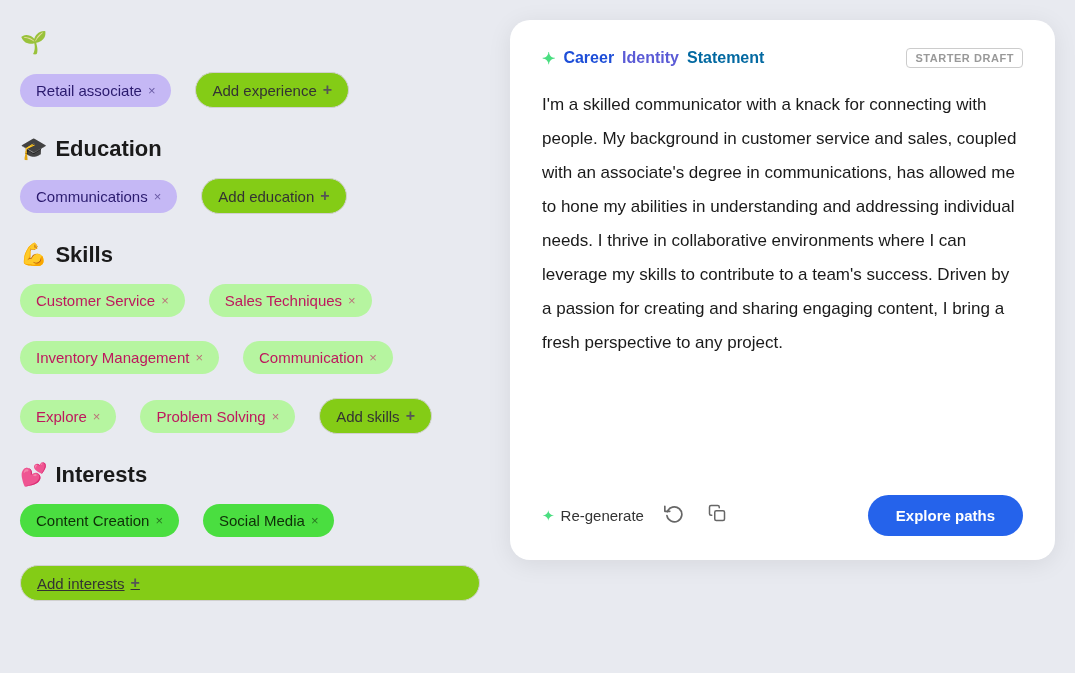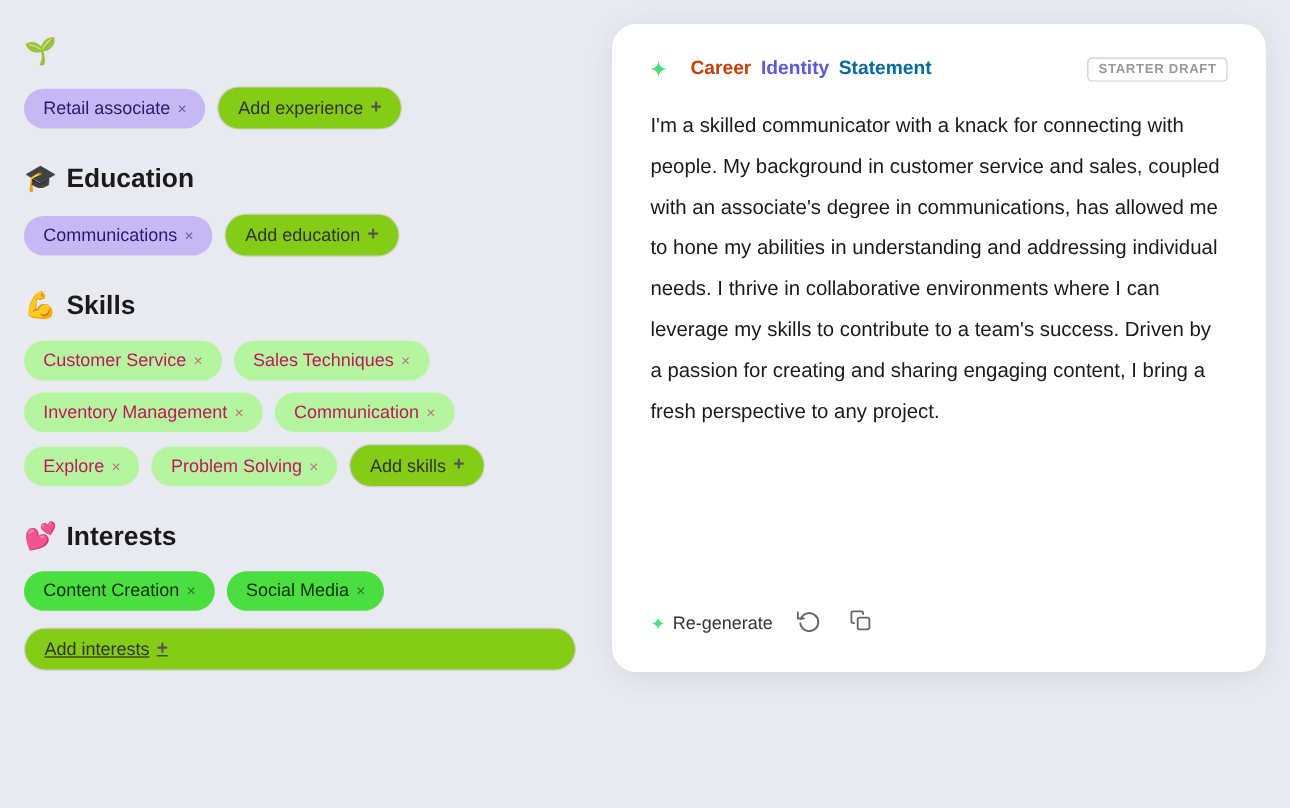--- a/index.html
+++ b/index.html
@@ -34,21 +34,21 @@
       margin-bottom: 16px;
     }
 
     .section-emoji {
       font-size: 22px;
     }
 
     .tags-row {
       display: flex;
       flex-wrap: wrap;
-      gap: 10px;
+      gap: 24px;
       align-items: center;
     }
 
     .tag {
       display: flex;
       align-items: center;
       gap: 6px;
       border-radius: 30px;
       padding: 8px 16px;
       font-size: 15px;
@@ -115,22 +115,21 @@
       font-size: 16px;
       font-weight: 700;
     }
 
     .card-title-icon {
       color: #4ade80;
       font-size: 16px;
     }
 
     .card-title-text-career {
-      color: #c2410c;
-      margin-left: 12px;
+      color: #1d4ed8;
     }
 
     .card-title-text-identity {
       color: #5b5bd6;
     }
 
     .card-title-text-statement {
       color: #0369a1;
     }
 
@@ -325,14 +324,15 @@
           <path d="M3.51 15a9 9 0 1 0 .49-4.51"></path>
         </svg>
       </button>
       <button class="icon-btn" title="Copy">
         <svg width="18" height="18" viewBox="0 0 24 24" fill="none" stroke="currentColor" stroke-width="2" stroke-linecap="round" stroke-linejoin="round">
           <rect x="9" y="9" width="13" height="13" rx="2" ry="2"></rect>
           <path d="M5 15H4a2 2 0 0 1-2-2V4a2 2 0 0 1 2-2h9a2 2 0 0 1 2 2v1"></path>
         </svg>
       </button>
     </div>
+    <button class="explore-btn">Explore paths</button>
   </div>
 </div>
 
 </body></html>

